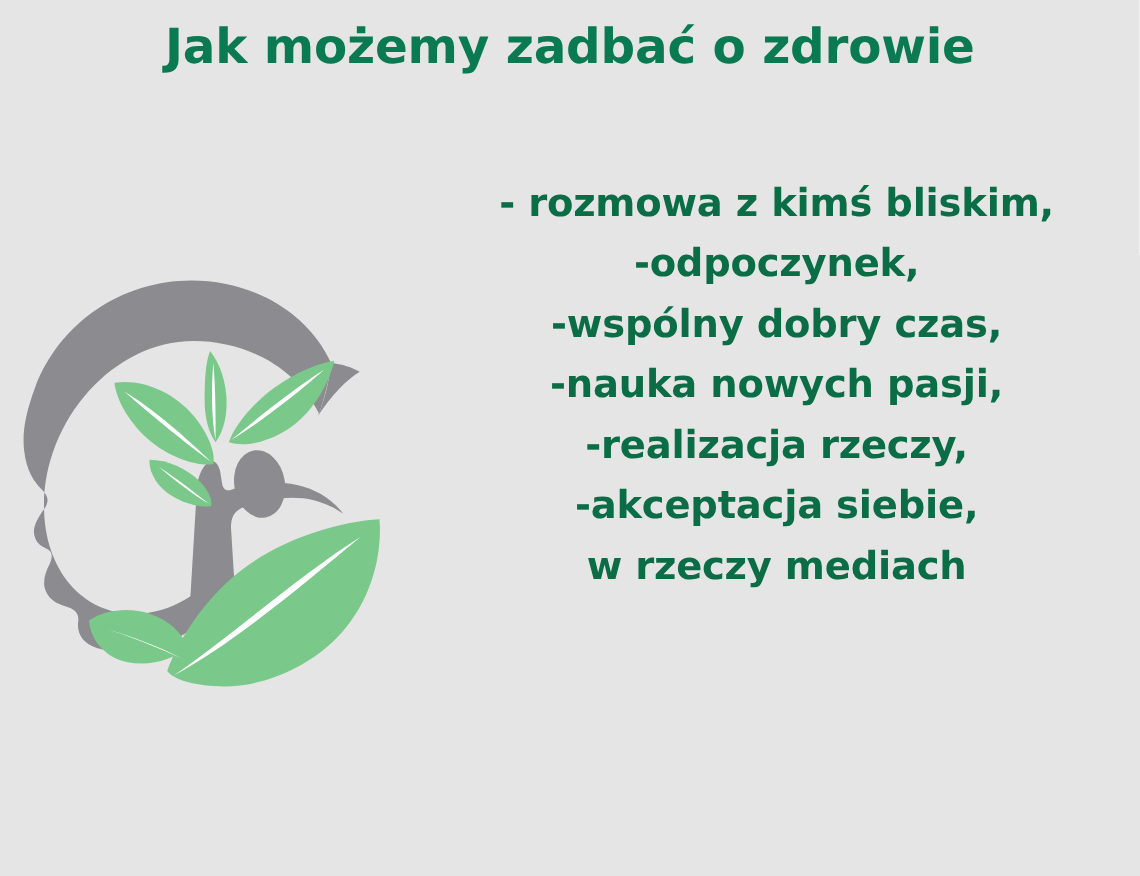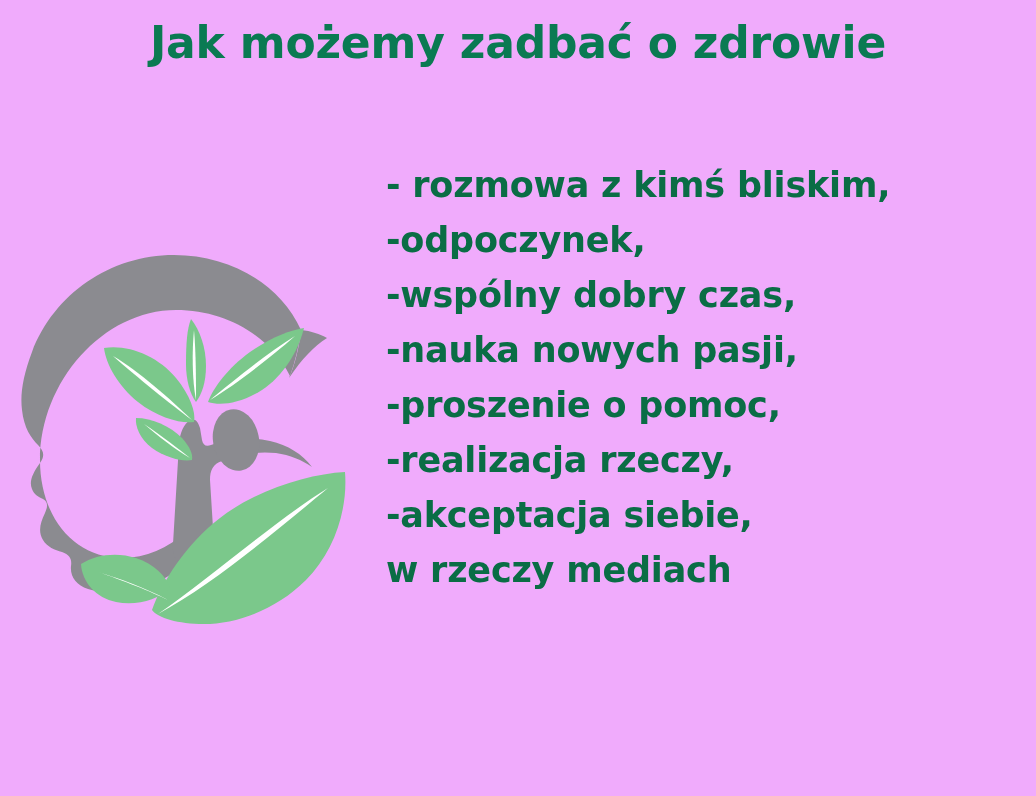--- a/index.html
+++ b/index.html
@@ -5,21 +5,21 @@
 <style>
   html, body {
     margin: 0;
     padding: 0;
     background: #ffffff;
   }
   .poster {
     position: relative;
     width: 1036px;
     height: 796px;
-    background: #f0abfc;
+    background: #e5e5e5;
     overflow: hidden;
     font-family: "DejaVu Sans", "Liberation Sans", sans-serif;
   }
 
   
   .title-block {
     position: absolute;
     left: 60px;
     top: 14px;
     width: 916px;
@@ -48,20 +48,21 @@
     width: 100%;
     height: 100%;
   }
 
   
   .list-block {
     position: absolute;
     left: 386px;
     top: 158px;
     width: 640px;
+    text-align: center;
   }
   .list-line {
     display: block;
     color: #0a6d45;
     font-size: 35px;
     font-weight: 700;
     line-height: 55px;
     letter-spacing: -0.2px;
     white-space: nowrap;
   }
@@ -177,19 +178,18 @@
       </g>
 
     </svg>
   </div>
 
   <div class="list-block">
     <span class="list-line">- rozmowa z kimś bliskim,</span>
     <span class="list-line">-odpoczynek,</span>
     <span class="list-line">-wspólny dobry czas,</span>
     <span class="list-line">-nauka nowych pasji,</span>
-    <span class="list-line">-proszenie o pomoc,</span>
     <span class="list-line">-realizacja rzeczy,</span>
     <span class="list-line">-akceptacja siebie,</span>
     <span class="list-line">w rzeczy mediach</span>
   </div>
 
 </div>
 
 </body></html>

